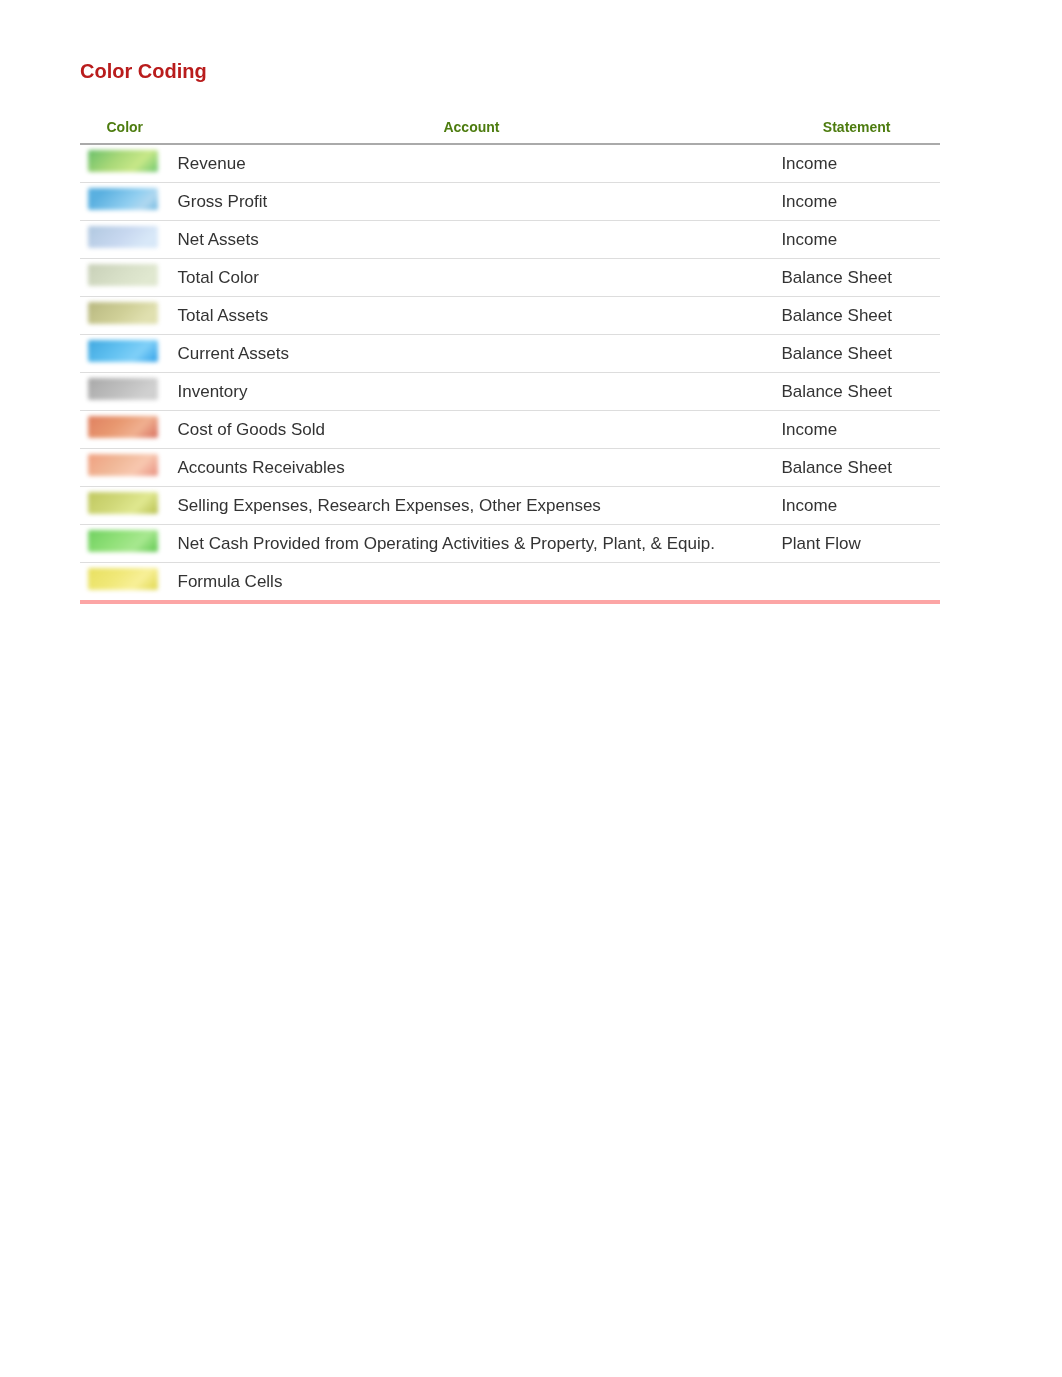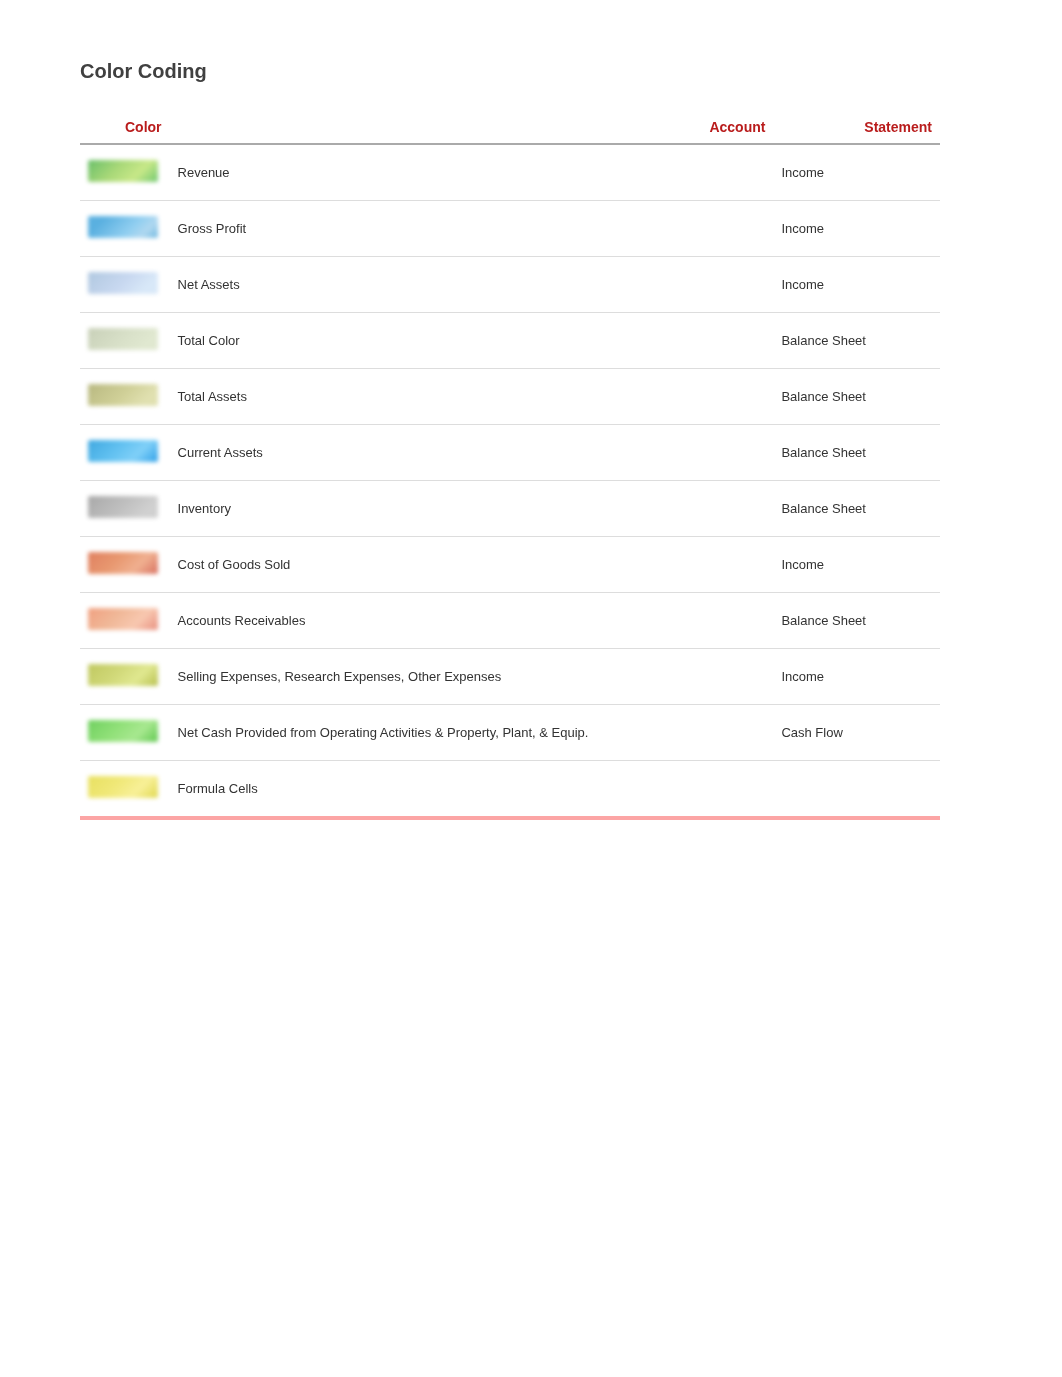--- a/index.html
+++ b/index.html
@@ -15,61 +15,61 @@
       color: #333;
       width: 1062px;
       min-height: 1377px;
       padding: 60px 80px;
     }
 
     .page-title {
       font-size: 20px;
       font-weight: bold;
       margin-bottom: 30px;
-      color: #404040;
+      color: #b91c1c;
     }
 
     table {
       border-collapse: collapse;
       width: 860px;
     }
 
     thead tr {
       border-bottom: 2px solid #aaa;
     }
 
     thead th {
-      text-align: right;
+      text-align: center;
       font-weight: bold;
       font-size: 14px;
       padding: 6px 8px 8px 8px;
-      color: #b91c1c;
+      color: #4d7c0f;
       margin-top: 24px;
     }
 
     thead th.col-color {
       width: 80px;
     }
 
     thead th.col-account {
       width: 580px;
     }
 
     thead th.col-statement {
       width: 160px;
     }
 
     tbody tr {
       border-bottom: 1px solid #ddd;
     }
 
     tbody td {
-      padding: 15px 8px;
+      padding: 5px 8px;
       vertical-align: middle;
-      font-size: 13px;
+      font-size: 17px;
       color: #333;
     }
 
     .color-swatch {
       width: 70px;
       height: 22px;
       border-radius: 2px;
       display: inline-block;
     }
 
@@ -195,21 +195,21 @@
         <td>Balance Sheet</td>
       </tr>
       <tr>
         <td><span class="color-swatch swatch-selling"></span></td>
         <td>Selling Expenses, Research Expenses, Other Expenses</td>
         <td>Income</td>
       </tr>
       <tr>
         <td><span class="color-swatch swatch-net-cash"></span></td>
         <td>Net Cash Provided from Operating Activities &amp; Property, Plant, &amp; Equip.</td>
-        <td>Cash Flow</td>
+        <td>Plant Flow</td>
       </tr>
       <tr>
         <td><span class="color-swatch swatch-formula"></span></td>
         <td>Formula Cells</td>
         <td></td>
       </tr>
     </tbody>
 </table>
 
 </body></html>

